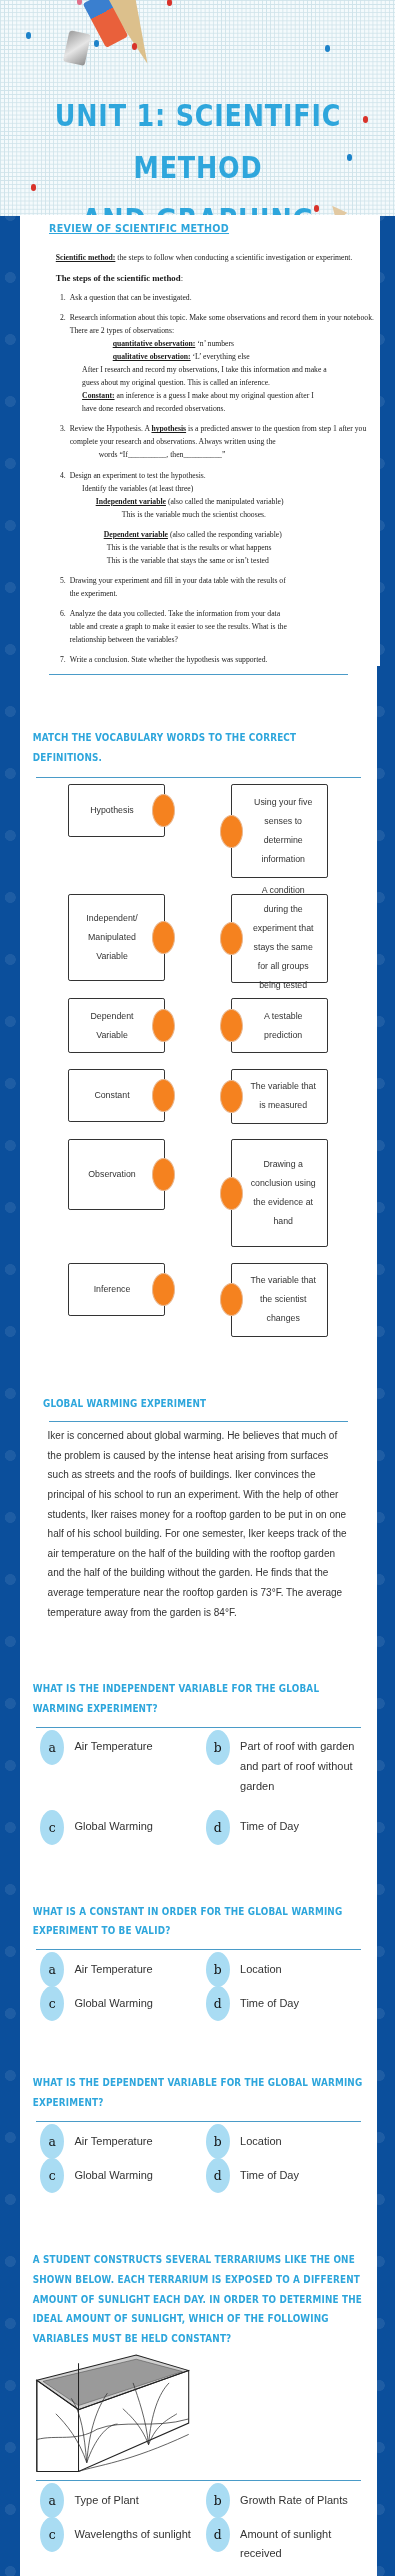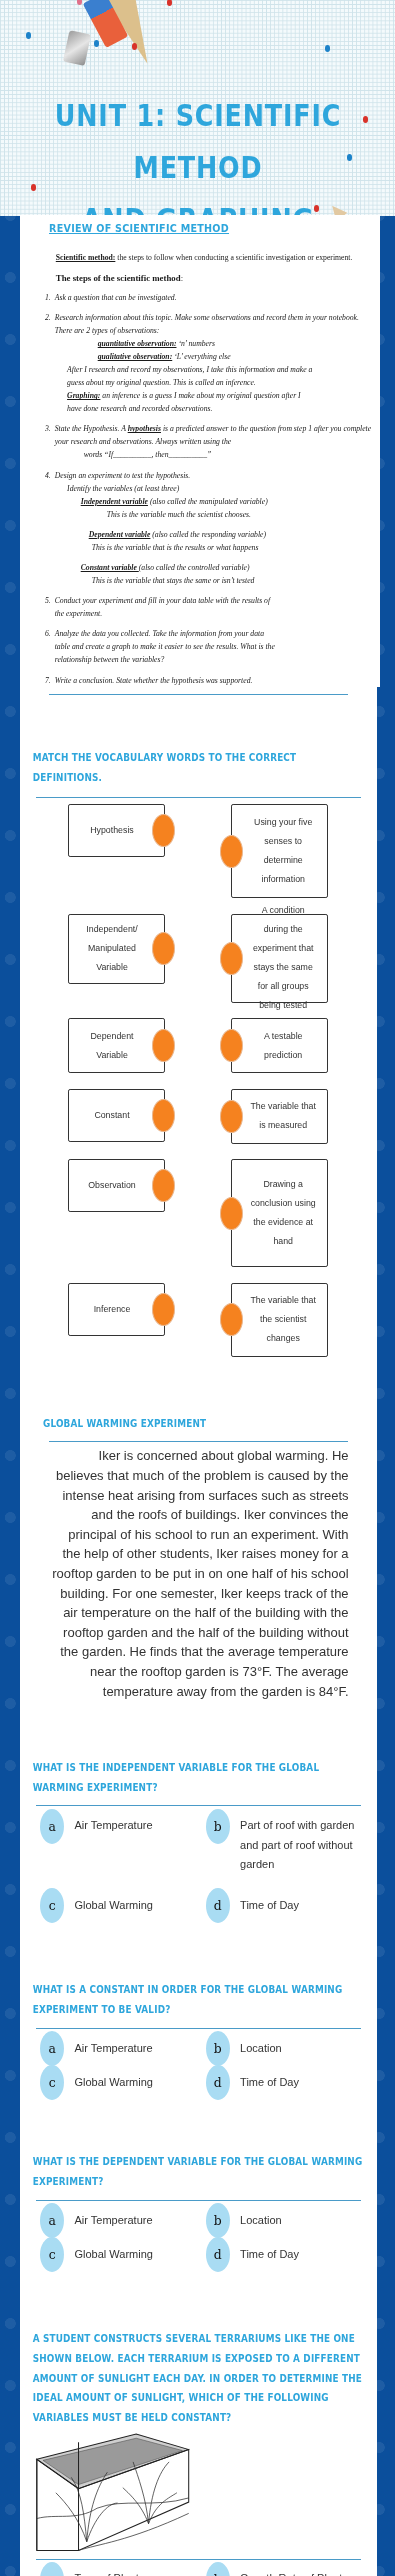--- a/index.html
+++ b/index.html
@@ -85,21 +85,21 @@
     font-family: "DejaVu Sans", sans-serif; font-weight: bold;
     color: #2ea6dc; font-size: 11.3px; text-transform: uppercase;
     text-decoration: underline; letter-spacing: 0.3px;
     margin-left: 0; margin-bottom: 15.5px;
     transform: scaleX(0.85); transform-origin: left;
   }
   .doc p { margin: 0; }
   .doc .def { margin-left: 7.2px; }
   .doc .bold-u { font-weight: bold; text-decoration: underline; }
   .doc .steps-title { font-weight: bold; font-size: 8.8px; margin: 8.2px 0 6.2px 7.2px; }
-  .doc ol { margin-left: 4px; font-style: italic; }
+  .doc ol { margin-left: 19px; }
   .doc li { margin-bottom: 7.2px; padding-left: 2.1px; }
   .doc .ind1 { padding-left: 43px; }
   .doc .ind2 { padding-left: 12.4px; }
   .doc .ind3 { padding-left: 29px; }
   .divider { height: 0.5px; background: #4a9bc8; margin: 0 auto; }
   .section-title {
     font-family: "DejaVu Sans", sans-serif; font-weight: bold;
     color: #2ea6dc; font-size: 10.8px; line-height: 19.6px;
     text-transform: uppercase; letter-spacing: 0.2px;
     padding: 0 15.5px;
@@ -115,21 +115,21 @@
     padding: 7.2px 9.3px;
   }
   .mbox.left { padding-right: 17.5px; }
   .mbox.right { padding-left: 17.5px; }
   .knob {
     position: absolute; width: 23px; height: 33px; border-radius: 50%;
     background: #f5821f; border: 1px solid #e9b78f; top: 50%; margin-top: -16.5px;
   }
   .mbox.left .knob { right: -11.3px; }
   .mbox.right .knob { left: -11.3px; }
-  .story { padding: 0 28px; font-size: 13px; line-height: 19.6px; color: #333; text-align: right; }
+  .story { padding: 0 28px; font-size: 10px; line-height: 19.6px; color: #333; }
   .q-block { margin-top: 31px; }
   .options { display: grid; grid-template-columns: 1fr 1fr; column-gap: 10.3px; row-gap: 6.2px; padding: 10.3px 15.5px 0 20.6px; }
   .opt { display: flex; align-items: flex-start; }
   .bubble {
     flex: 0 0 24px; width: 24px; height: 35px; border-radius: 50%;
     background: #a9dcf3; display: flex; align-items: center; justify-content: center;
     font-family: "DejaVu Serif", serif; font-size: 12.4px; color: #111; margin-top: -7.2px;
   }
   .opt-text { margin-left: 10.3px; font-size: 11px; line-height: 19.6px; color: #333; }
   .figure { padding: 3.1px 0 0 15.5px; }
@@ -169,37 +169,36 @@
       <span class="bold-u">Scientific method:</span><span> the steps to follow when conducting a scientific investigation or experiment.</span>
     </p>
     <p class="steps-title"><span>The steps of the scientific method</span><span style="font-weight:normal">:</span></p>
     <ol>
       <li>Ask a question that can be investigated.</li>
       <li>
         <div style="max-width:309px">Research information about this topic. Make some observations and record them in your notebook. There are 2 types of observations:</div>
         <div class="ind1"><span class="bold-u">quantitative observation:</span><span> ‘n’ numbers</span></div>
         <div class="ind1"><span class="bold-u">qualitative observation:</span><span> ‘L’ everything else</span></div>
         <div class="ind2" style="max-width:258px">After I research and record my observations, I take this information and make a guess about my original question.  This is called an inference.</div>
-        <div class="ind2" style="max-width:258px"><span class="bold-u">Graphing:</span><span> an inference is a guess I make about my original question after I have done research and recorded observations.</span></div>
+        <div class="ind2" style="max-width:258px"><span class="bold-u">Constant:</span><span> an inference is a guess I make about my original question after I have done research and recorded observations.</span></div>
       </li>
       <li>
-        <span>State the Hypothesis.  A </span><span class="bold-u">hypothesis</span><span> is a predicted answer to the question from step 1 after you complete your research and observations.   Always written using the</span>
+        <span>Review the Hypothesis.  A </span><span class="bold-u">hypothesis</span><span> is a predicted answer to the question from step 1 after you complete your research and observations.   Always written using the</span>
         <div class="ind3">words “If__________, then__________”</div>
       </li>
       <li>
         <div>Design an experiment to test the hypothesis.</div>
         <div class="ind2">Identify the variables (at least three)</div>
         <div style="padding-left:26px"><span class="bold-u">Independent variable</span><span> (also called the manipulated variable)</span></div>
         <div style="padding-left:52px">This is the variable much the scientist chooses.</div>
         <div style="padding-left:34px;margin-top:7.2px"><span class="bold-u">Dependent variable</span><span> (also called the responding variable)</span></div>
         <div style="padding-left:37px">This is the variable that is the results or what happens</div>
-        <div style="padding-left:26px;margin-top:7.2px"><span class="bold-u">Constant variable </span><span>(also called the controlled variable)</span></div>
         <div style="padding-left:37px">This is the variable that stays the same or isn’t tested</div>
       </li>
-      <li style="max-width:227px">Conduct your experiment and fill in your data table with the results of the experiment.</li>
+      <li style="max-width:227px">Drawing your experiment and fill in your data table with the results of the experiment.</li>
       <li style="max-width:227px">Analyze the data you collected.  Take the information from your data table and create a graph to make it easier to see the results. What is the relationship between the variables?</li>
       <li>Write a conclusion. State whether the hypothesis was supported.</li>
     </ol>
   </section>
 
   <div class="divider" style="width:299px;margin-top:7.2px"></div>
 
   <section class="q-block" style="margin-top:54px">
     <h3 class="section-title">Match the vocabulary words to the correct definitions.</h3>
     <div class="divider" style="width:325px;margin-top:9.3px"></div>
@@ -208,21 +207,21 @@
         <div class="mbox left" style="height:53px">
             <span>Hypothesis</span>
             <span class="knob"></span>
           </div>
         <div class="mbox right" style="height:94px">
             <span>Using your five senses to determine information</span>
             <span class="knob"></span>
           </div>
       </div>
       <div class="match-row">
-        <div class="mbox left" style="height:70px">
+        <div class="mbox left" style="height:87px">
             <span>Independent/ Manipulated Variable</span>
             <span class="knob"></span>
           </div>
         <div class="mbox right" style="height:89px">
             <span>A condition during the experiment that stays the same for all groups being tested</span>
             <span class="knob"></span>
           </div>
       </div>
       <div class="match-row">
         <div class="mbox left" style="height:55px">
@@ -238,21 +237,21 @@
         <div class="mbox left" style="height:53px">
             <span>Constant</span>
             <span class="knob"></span>
           </div>
         <div class="mbox right" style="height:55px">
             <span>The variable that is measured</span>
             <span class="knob"></span>
           </div>
       </div>
       <div class="match-row">
-        <div class="mbox left" style="height:53px">
+        <div class="mbox left" style="height:71px">
             <span>Observation</span>
             <span class="knob"></span>
           </div>
         <div class="mbox right" style="height:108px">
             <span>Drawing a conclusion using the evidence at hand</span>
             <span class="knob"></span>
           </div>
       </div>
       <div class="match-row">
         <div class="mbox left" style="height:53px">

